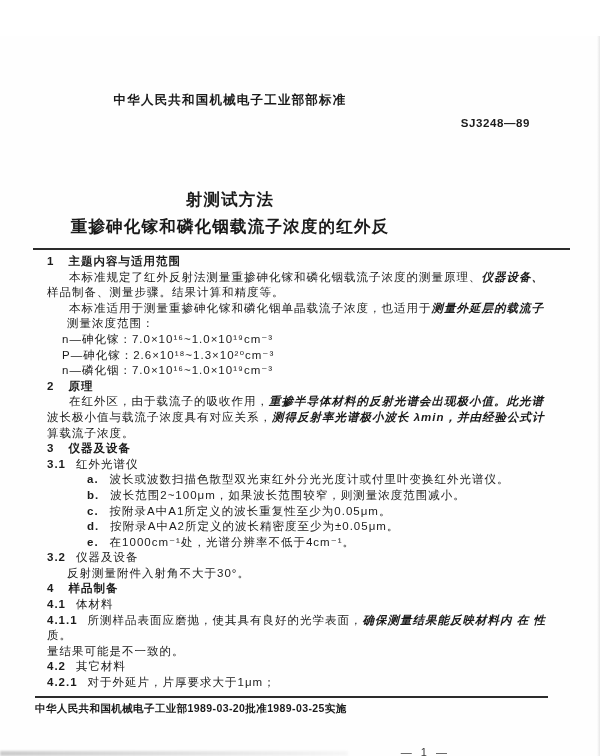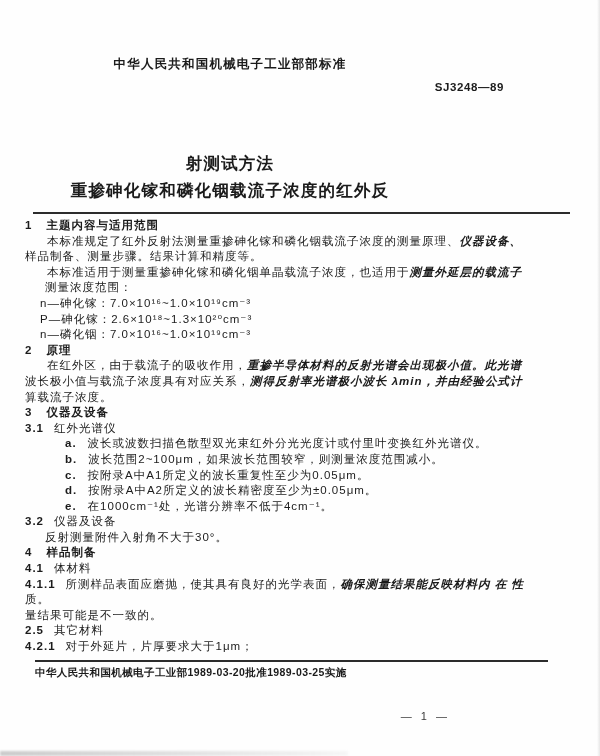--- a/index.html
+++ b/index.html
@@ -1,32 +1,32 @@
 <!DOCTYPE html>
 <html><head>
 <meta charset="utf-8">
 <style>
   html,body{margin:0;padding:0;}
   body{
     width:600px;height:756px;overflow:hidden;position:relative;
     background:#ffffff;color:#1b1b1b;
     font-family:"Liberation Sans","DejaVu Sans",sans-serif;
   }
-  .page{position:absolute;inset:0;background:#fefefe;}
+  .page{position:absolute;inset:0;background:#fefefe;margin-top:36px;}
 
   
   .header-center{width:420px;margin:56px 0 0 20px;text-align:center;}
   .org-line{font-size:12.5px;font-weight:bold;letter-spacing:1.2px;line-height:16px;}
-  .std-no{font-size:11.5px;font-weight:bold;letter-spacing:.6px;text-align:right;padding-right:96px;margin-top:9px;line-height:13px;}
+  .std-no{font-size:11.5px;font-weight:bold;letter-spacing:.6px;text-align:right;padding-right:70px;margin-top:9px;line-height:13px;}
   .doc-title{font-size:16.5px;font-weight:bold;letter-spacing:1.2px;line-height:27px;margin-top:3px;}
 
   .rule-top{margin:8px 30px 0 33px;border-top:2.5px solid #2c2c2c;}
 
   
-  .doc-body{padding:4px 30px 0 25px;font-size:11.5px;line-height:15.6px;letter-spacing:1px;}
+  .doc-body{padding:4px 30px 0 47px;font-size:11.5px;line-height:15.6px;letter-spacing:1px;}
   .doc-body p{margin:0;}
   .sec-h{font-weight:bold;}
   .sec-h .sec-t{margin-left:14px;}
   .ind{text-indent:22px;}
   .lbl{padding-left:20px;}
   .range{padding-left:15px;}
   .li{padding-left:40px;}
   .li .li-l{font-weight:bold;margin-right:11px;}
   .sub .n,.npara .n{font-weight:bold;margin-right:10px;}
   b{font-weight:bold;font-style:italic;}
@@ -88,21 +88,21 @@
     <p class="li"><span class="li-l">d.</span><span>按附录A中A2所定义的波长精密度至少为±0.05μm。</span></p>
     <p class="li"><span class="li-l">e.</span><span>在1000cm⁻¹处，光谱分辨率不低于4cm⁻¹。</span></p>
     <p class="sub"><span class="n">3.2</span><span>仪器及设备</span></p>
     <p class="lbl">反射测量附件入射角不大于30°。</p>
 
     <p class="sec-h"><span>4</span><span class="sec-t">样品制备</span></p>
     <p class="sub"><span class="n">4.1</span><span>体材料</span></p>
     <p class="npara"><span class="n">4.1.1</span><span>所测样品表面应磨抛，使其具有良好的光学表面，</span><b>确保测量结果能反映材料内 在 性</b></p>
     <p>质。</p>
     <p>量结果可能是不一致的。</p>
-    <p class="sub"><span class="n">2.5</span><span>其它材料</span></p>
+    <p class="sub"><span class="n">4.2</span><span>其它材料</span></p>
     <p class="npara"><span class="n">4.2.1</span><span>对于外延片，片厚要求大于1μm；</span></p>
 
   </div>
 
   <div class="rule-ft"></div>
 
   <div class="footer-row">
     <span>中华人民共和国机械电子工业部1989-03-20批准</span>
     <span>1989-03-25实施</span>
   </div>

